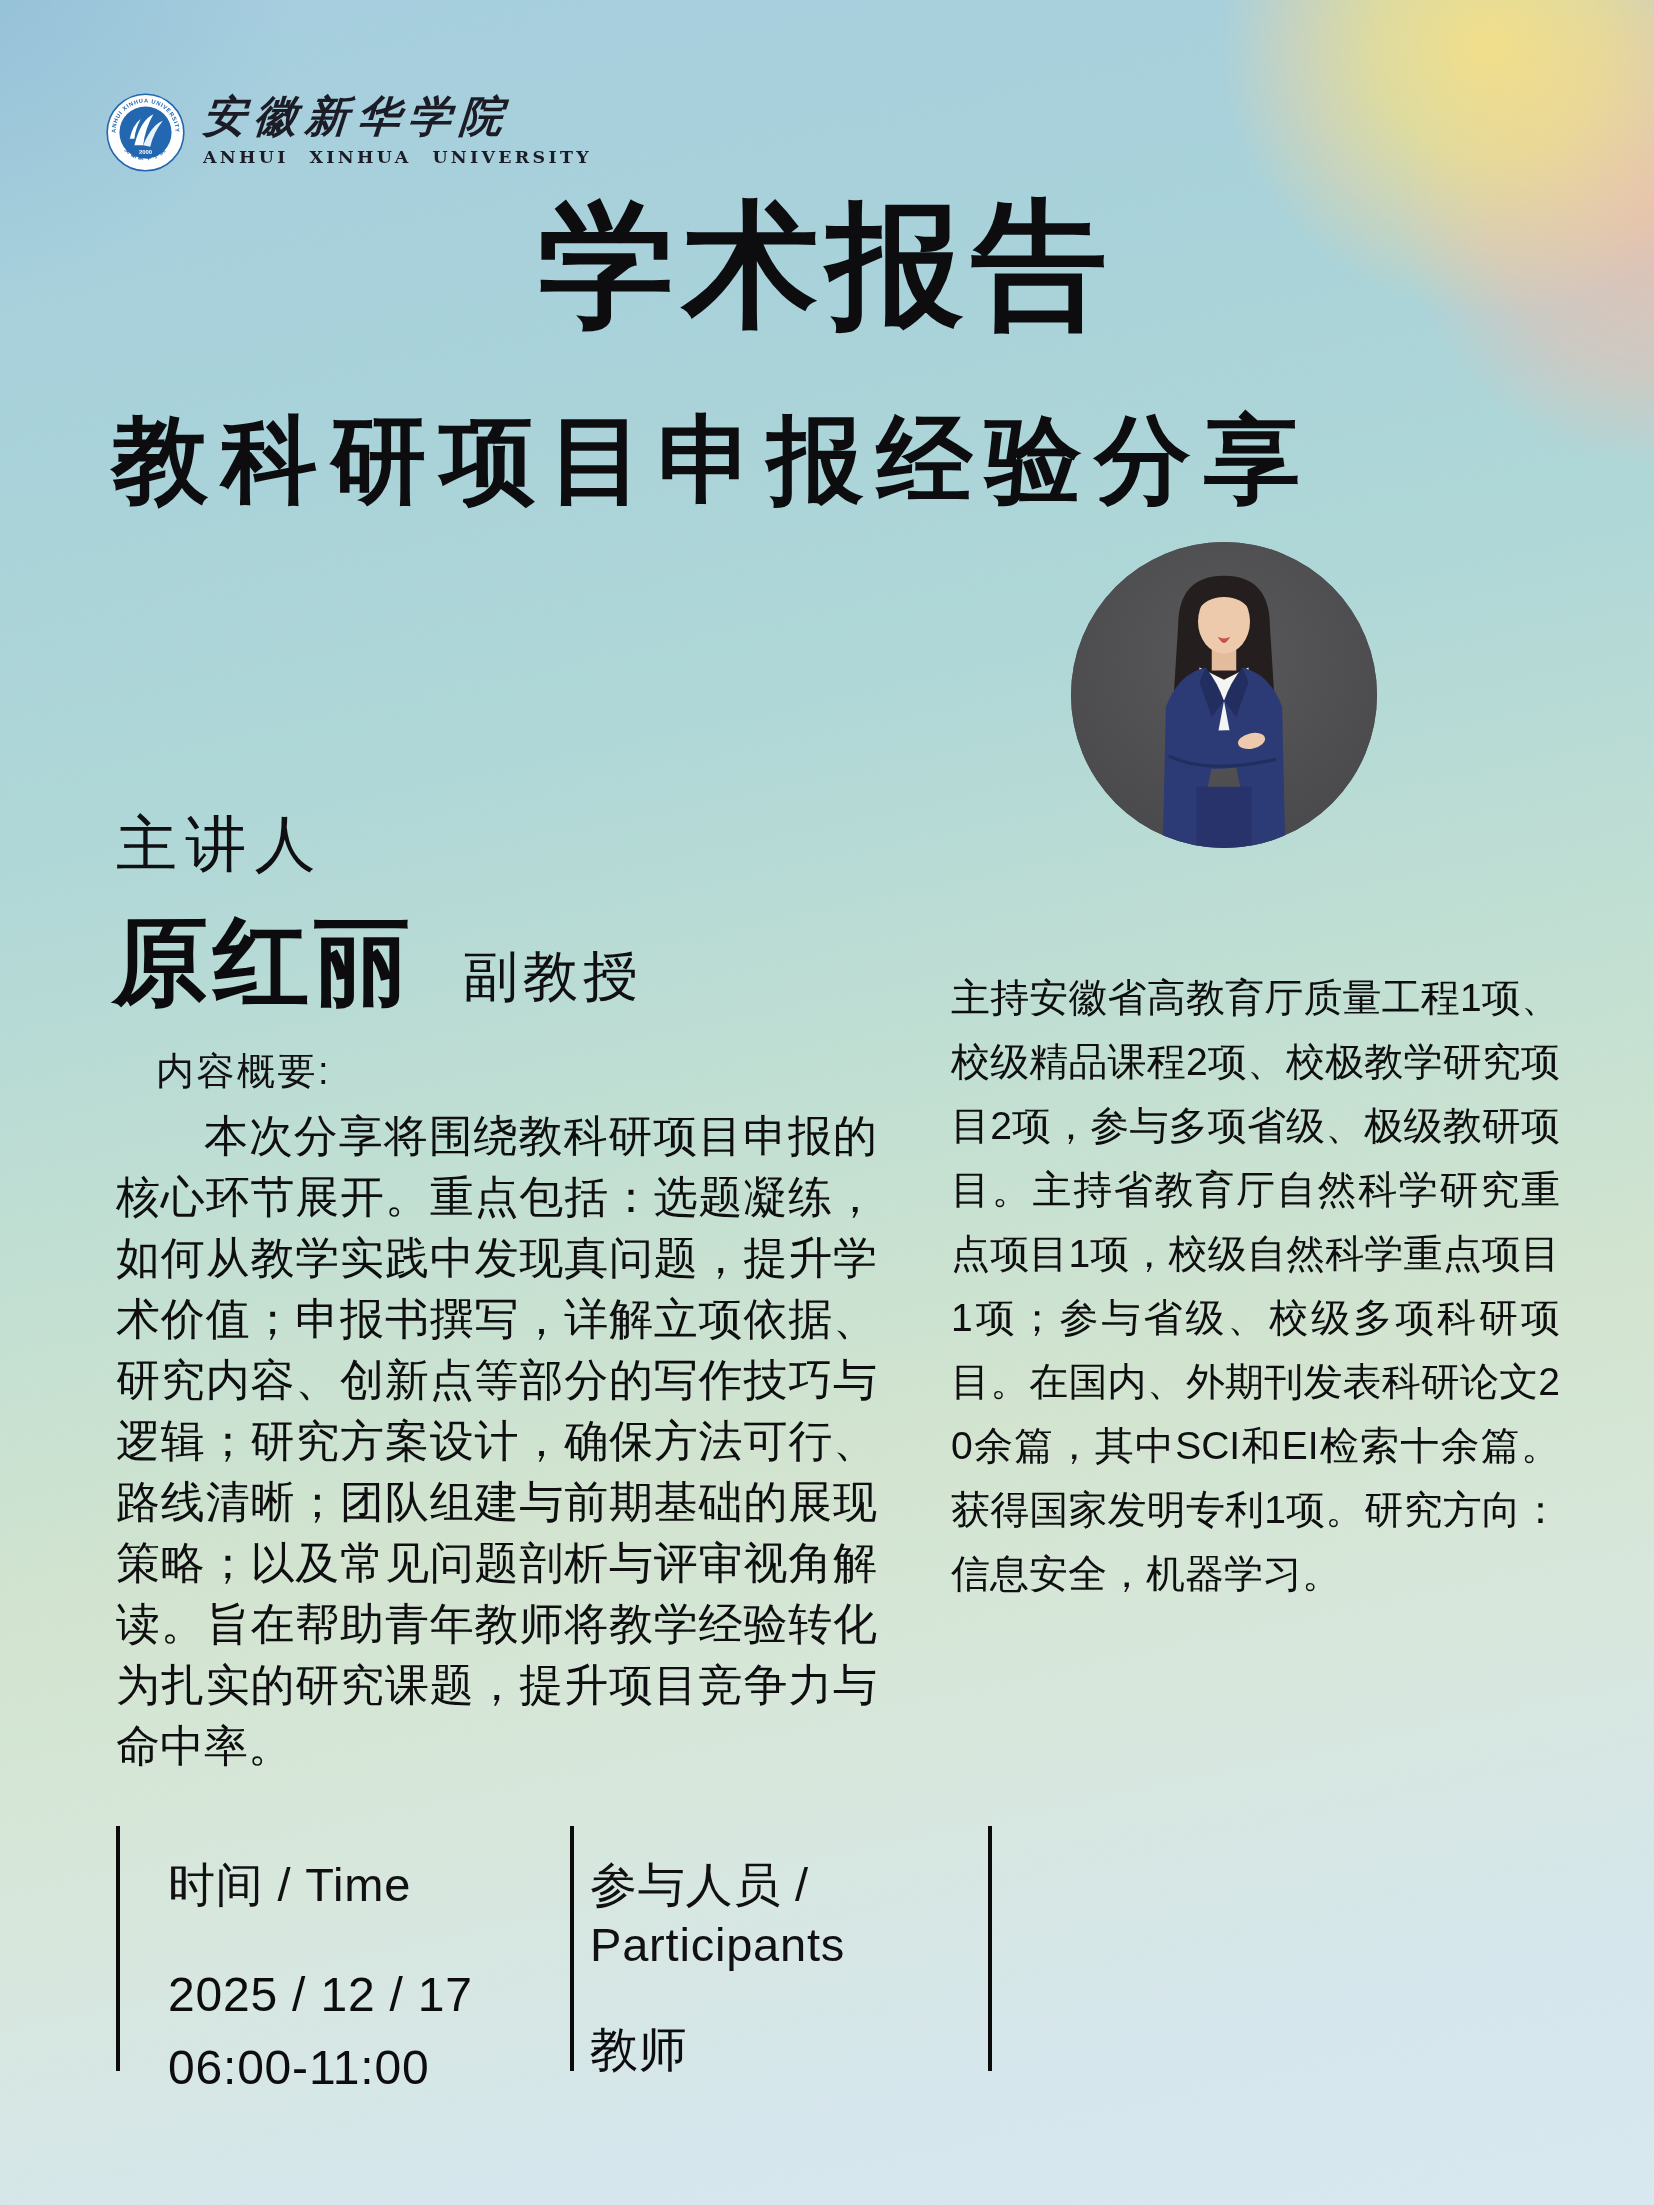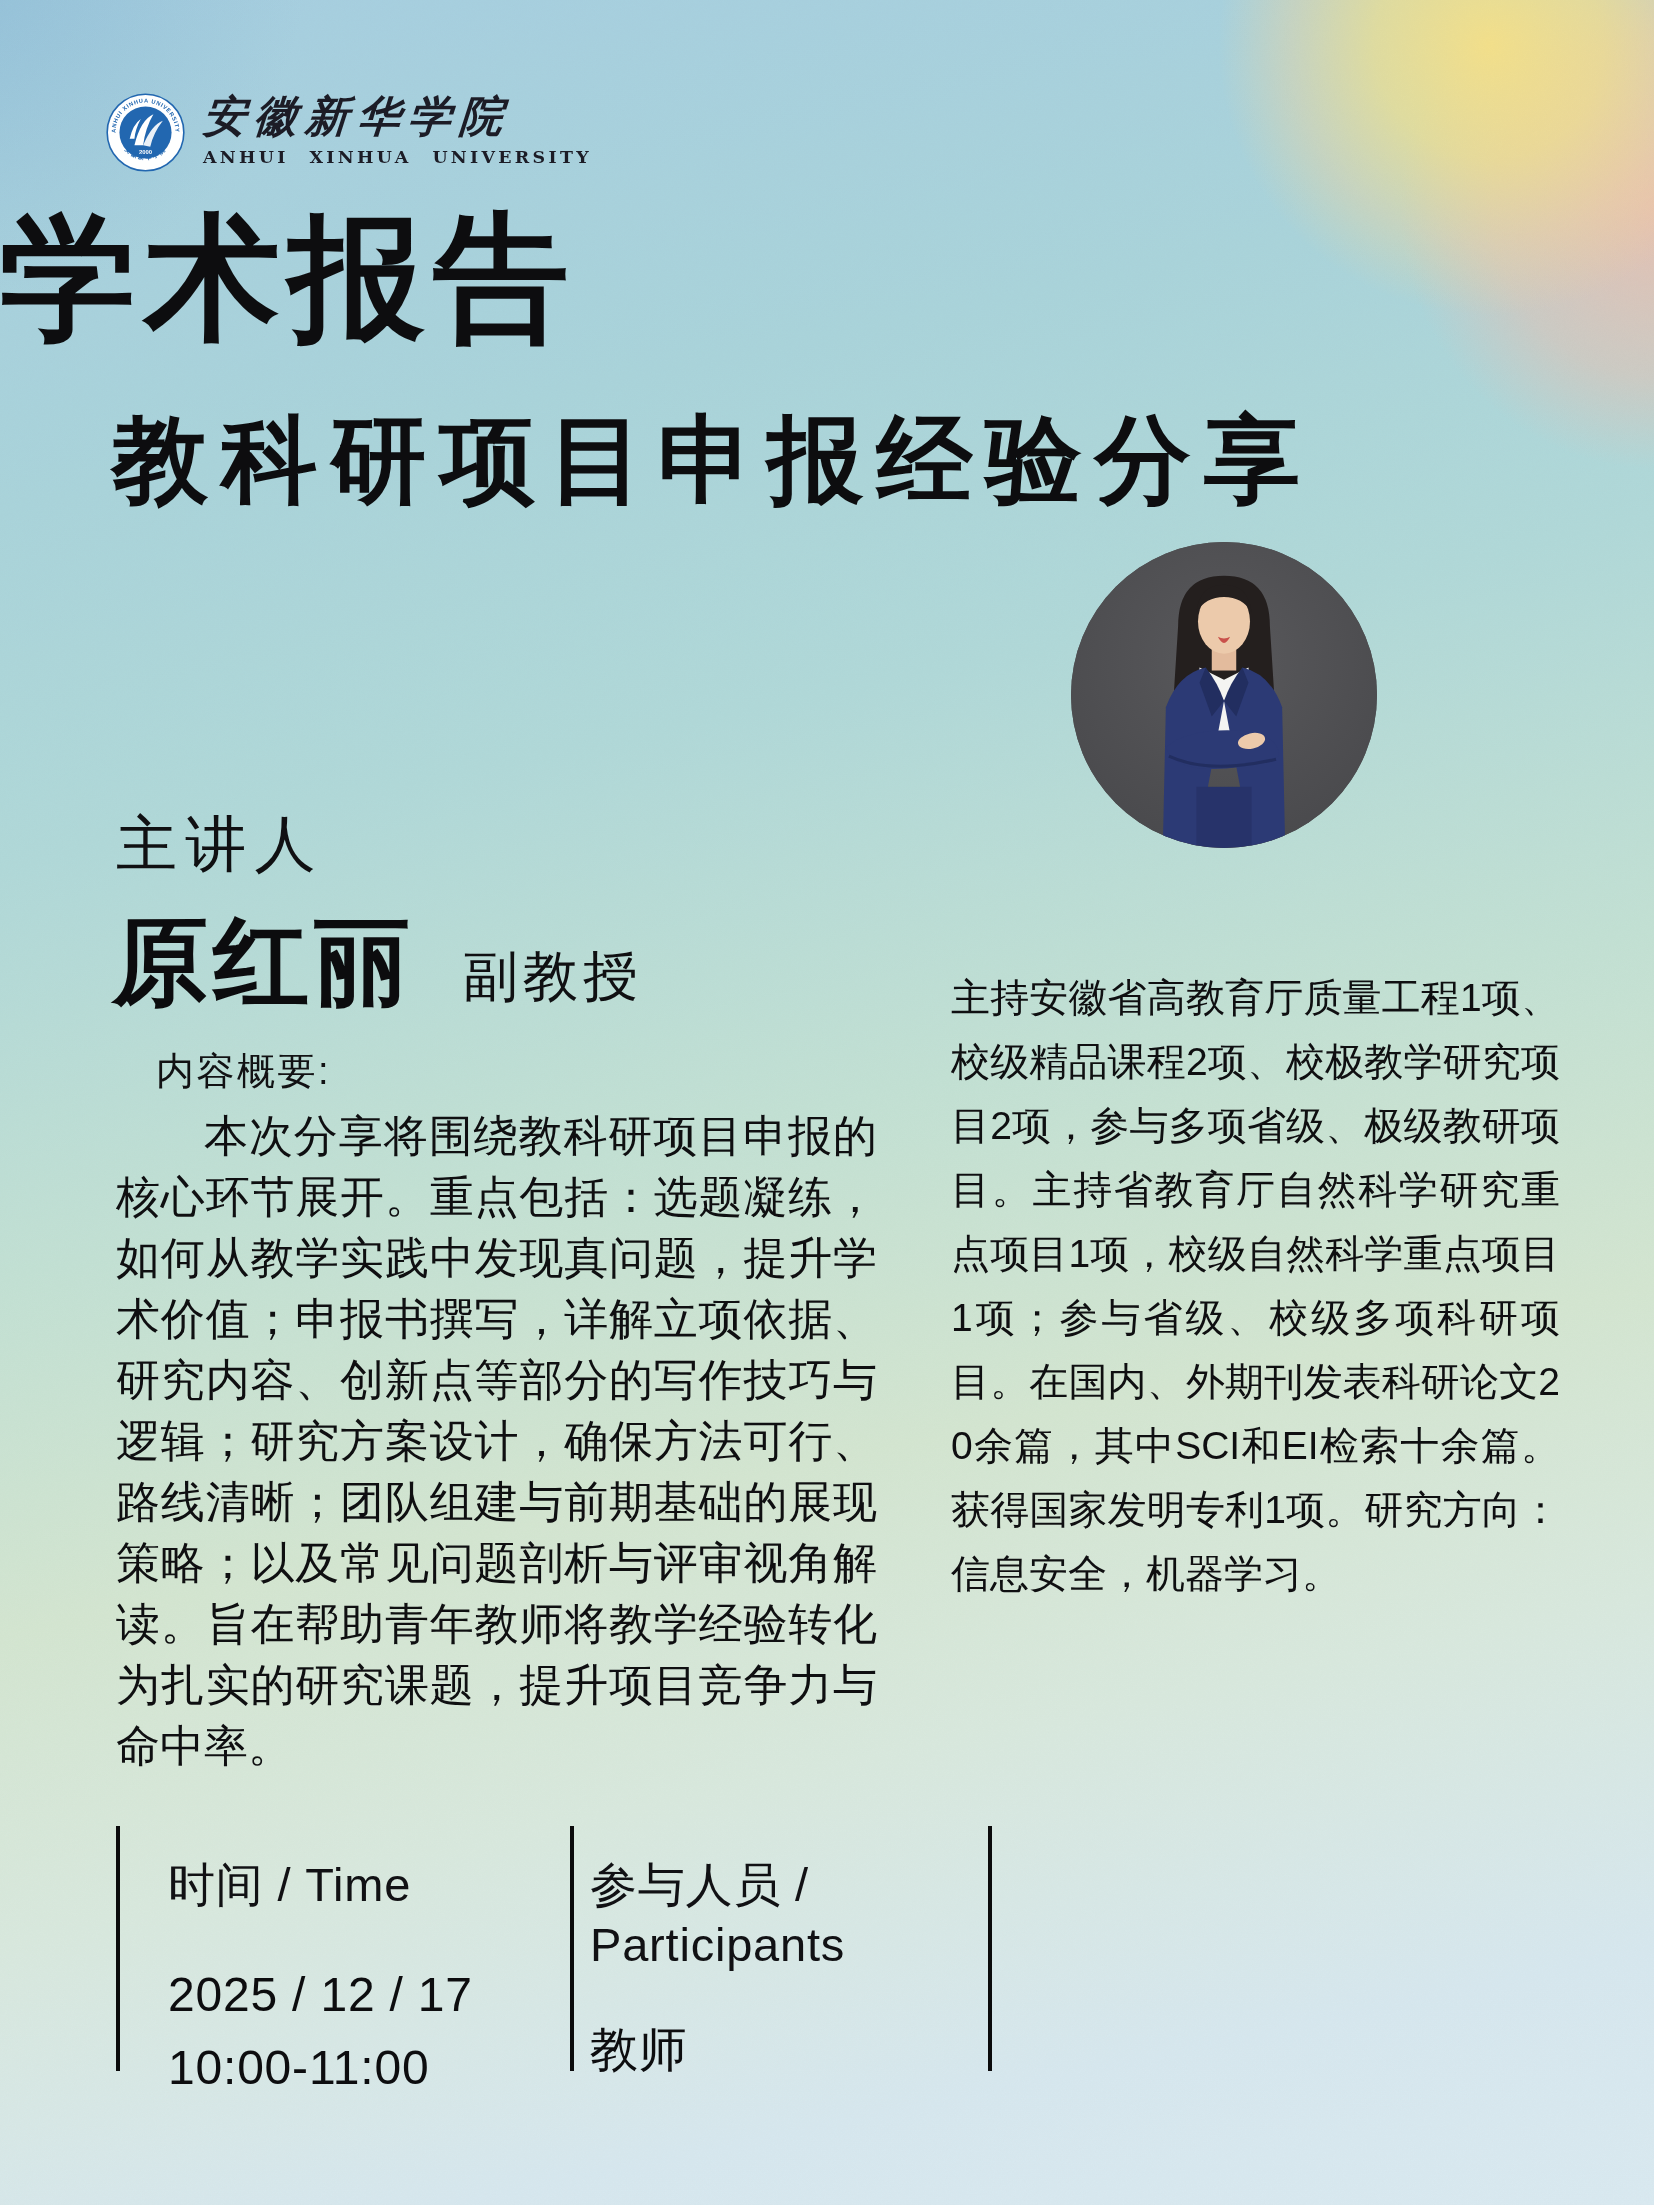--- a/index.html
+++ b/index.html
@@ -26,21 +26,21 @@
     font-size:43px;letter-spacing:8.3px;color:#1c1c26;line-height:1.1;
     transform:skewX(-4deg);
   }
   .uni-en{
     font-family:"DejaVu Serif", serif;font-weight:700;
     font-size:17.4px;letter-spacing:3.3px;word-spacing:11.6px;color:#1c1c26;margin-top:6.6px;
   }
 
   
   .main-title{
-    position:absolute;left:0;top:207px;width:1654px;text-align:left;
+    position:absolute;left:0;top:194px;width:1654px;text-align:center;
     font-size:136px;font-weight:600;letter-spacing:8.3px;color:#0d0d0f;line-height:1.05;
   }
   .sub-title{
     position:absolute;left:112px;top:407px;
     font-size:96px;font-weight:700;letter-spacing:13.2px;color:#0d0d0f;line-height:1.1;white-space:nowrap;
   }
 
   
   .photo{
     position:absolute;left:1071px;top:542px;width:306px;height:306px;border-radius:50%;
@@ -162,21 +162,21 @@
   <div class="summary-label">内容概要:</div>
   <div class="summary-text">本次分享将围绕教科研项目申报的核心环节展开。重点包括：选题凝练，如何从教学实践中发现真问题，提升学术价值；申报书撰写，详解立项依据、研究内容、创新点等部分的写作技巧与逻辑；研究方案设计，确保方法可行、路线清晰；团队组建与前期基础的展现策略；以及常见问题剖析与评审视角解读。旨在帮助青年教师将教学经验转化为扎实的研究课题，提升项目竞争力与命中率。</div>
 
   <div class="bio-text">主持安徽省高教育厅质量工程1项、校级精品课程2项、校极教学研究项目2项，参与多项省级、极级教研项目。主持省教育厅自然科学研究重点项目1项，校级自然科学重点项目1项；参与省级、校级多项科研项目。在国内、外期刊发表科研论文20余篇，其中SCI和EI检索十余篇。获得国家发明专利1项。研究方向：信息安全，机器学习。</div>
 
   <div class="footer">
     <div class="f-col c1">
       <div class="f-label">时间 / Time</div>
       <div class="f-values">
         <div>2025 / 12 / 17</div>
-        <div>10:00-11:00</div>
+        <div>06:00-11:00</div>
       </div>
     </div>
     <div class="f-col c3">
       <div class="f-label">参与人员 / Participants</div>
       <div class="f-values">
         <div>教师</div>
         <div></div>
       </div>
     </div>
     <div class="f-endbar"></div>

